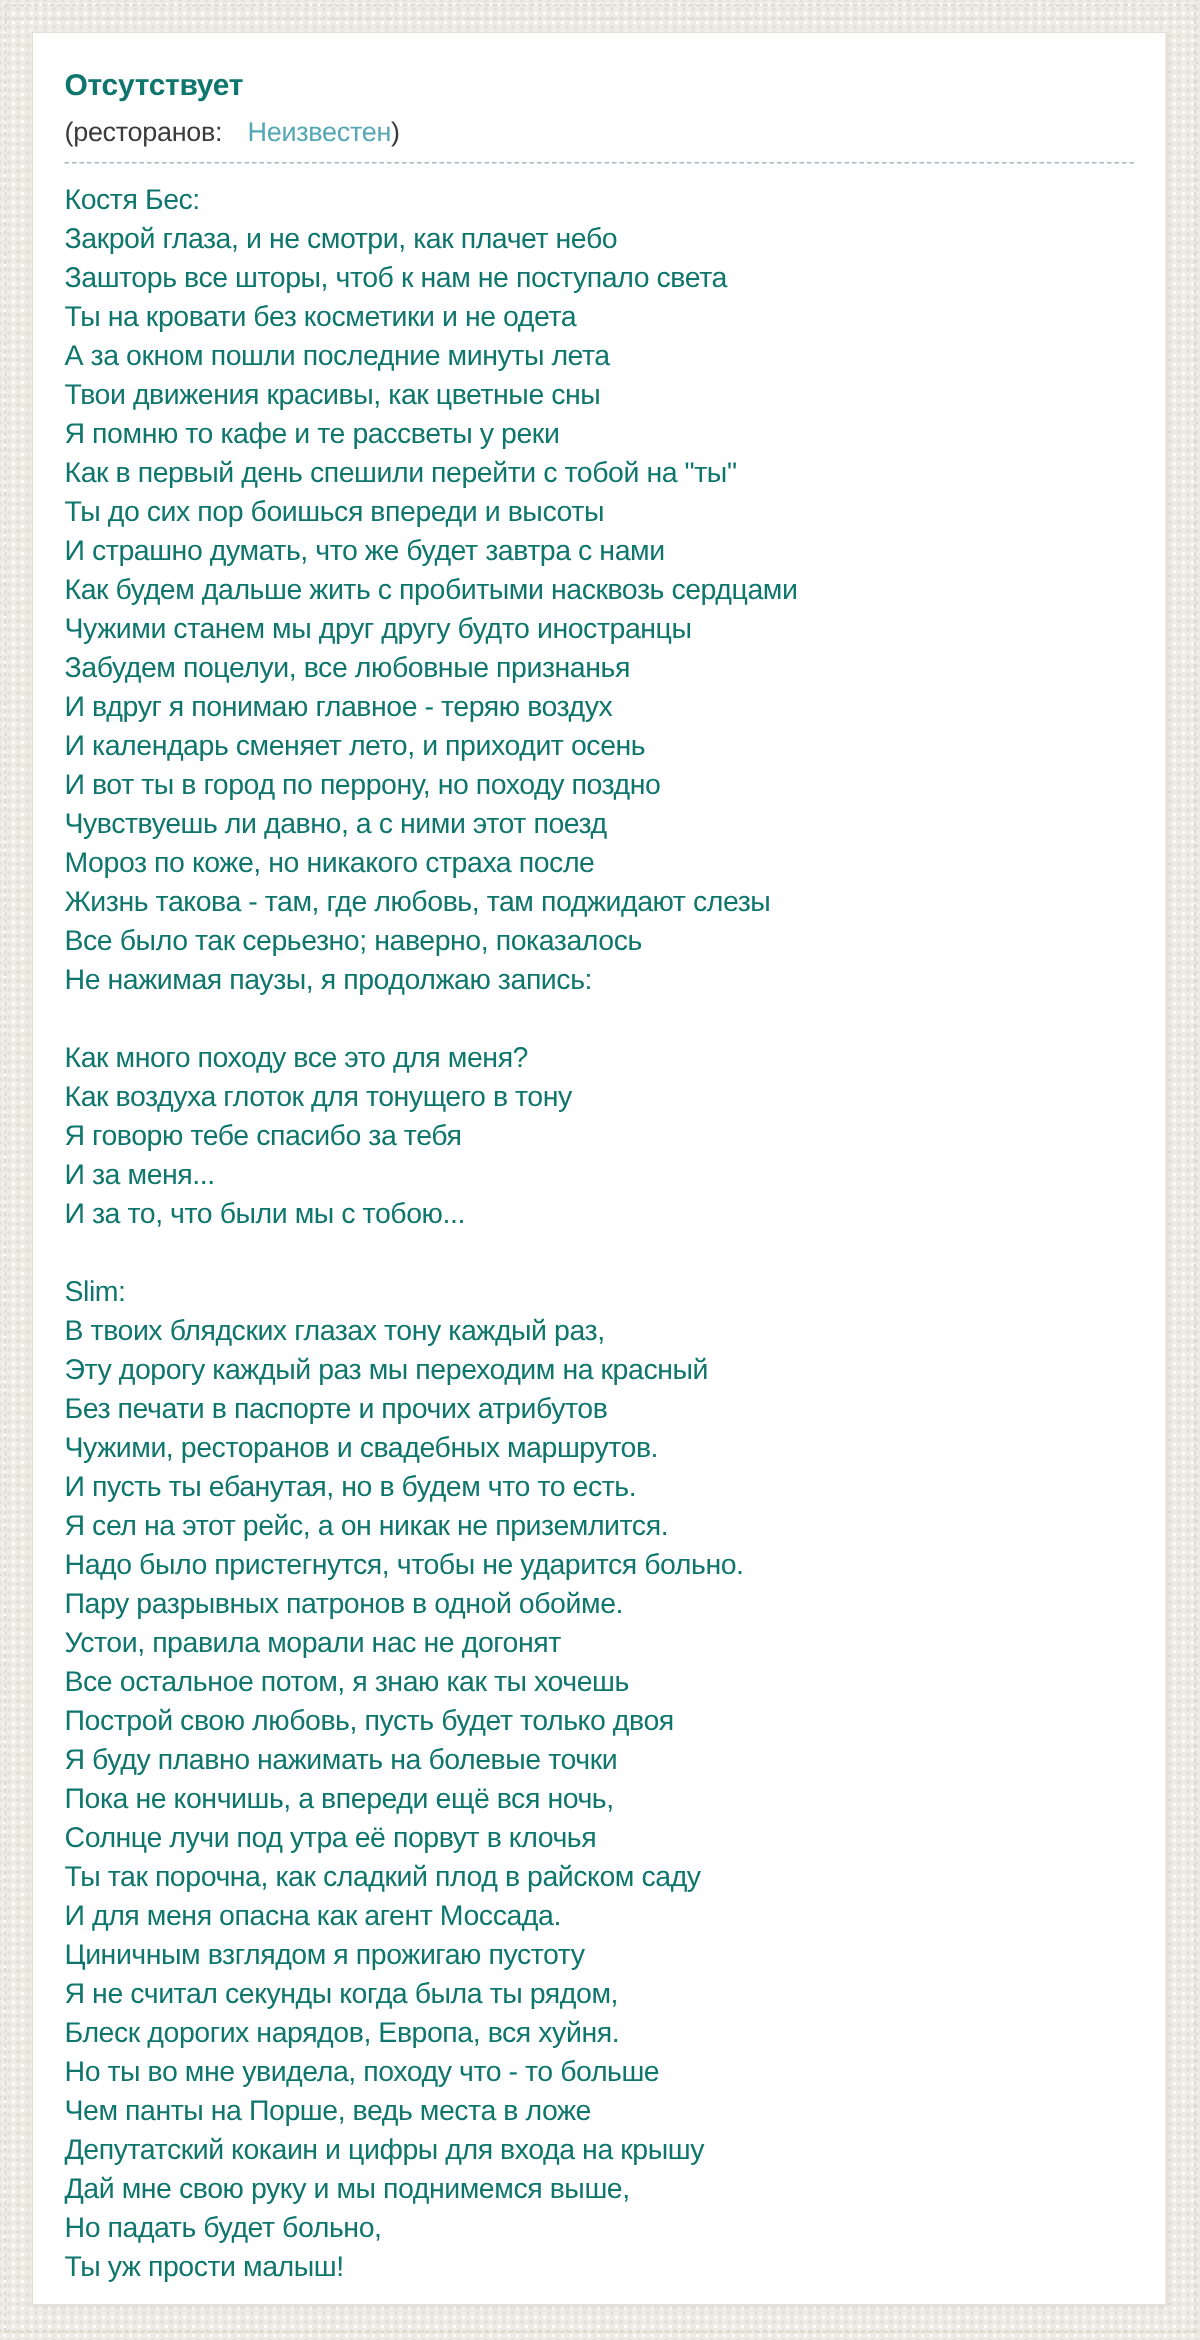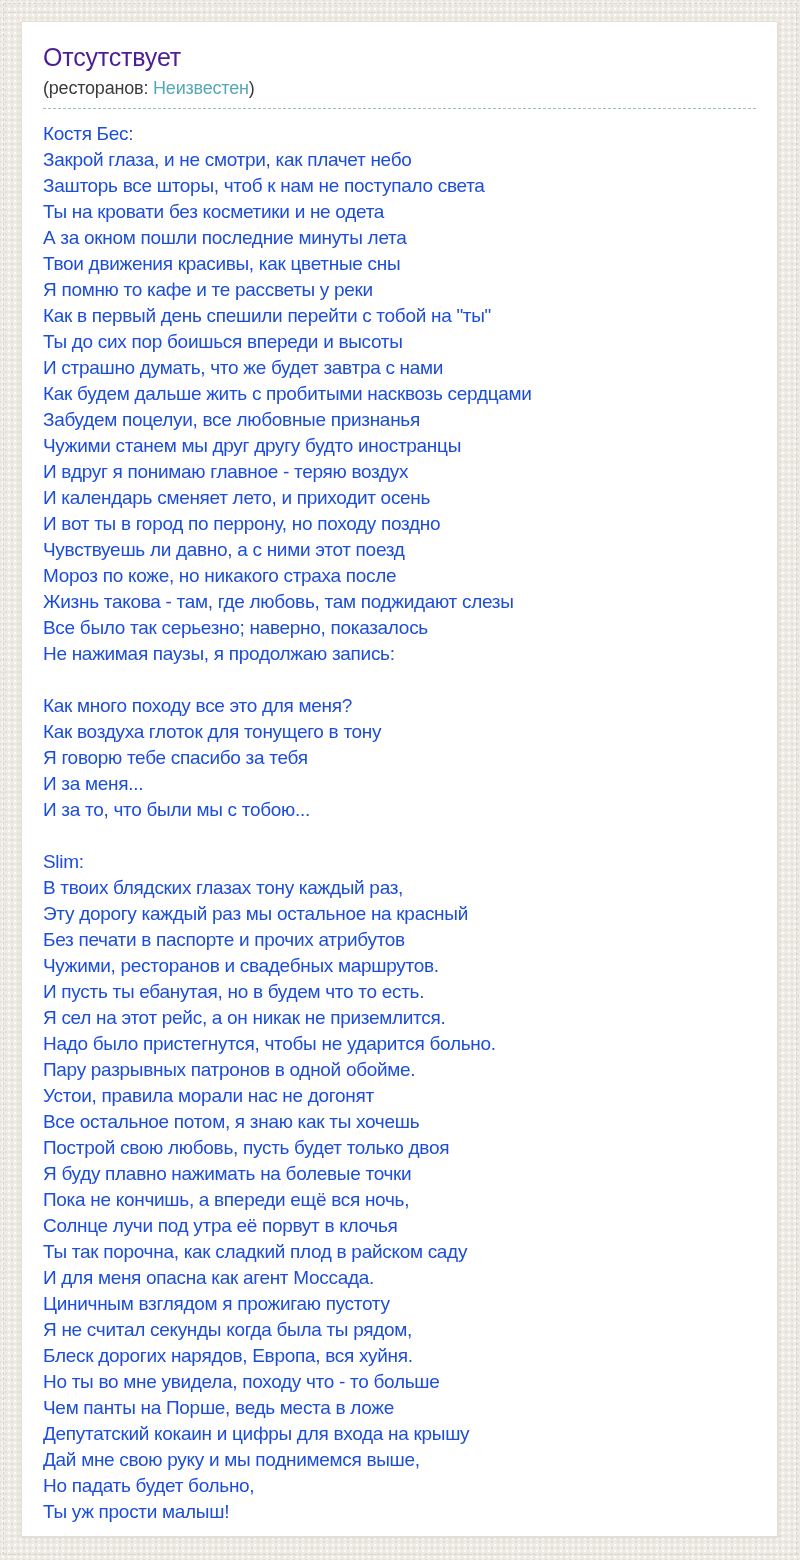--- a/index.html
+++ b/index.html
@@ -35,48 +35,49 @@
     left: 21px;
     top: 21px;
     width: 757px;
     height: 1516px;
     background: #ffffff;
     border: 1px solid #e3dfd7;
     box-shadow: 0 1px 3px rgba(120,110,95,0.18);
     padding: 20px 21px 20px 21px;
   }
   .song-title {
-    font-size: 25px;
+    font-size: 20px;
     line-height: 30px;
-    font-weight: 400;
-    color: #4c1d95;
+    font-weight: 700;
+    color: #0f766e;
     letter-spacing: -0.2px;
   }
   .artist-line {
     margin-top: 5px;
     padding-bottom: 9px;
     font-size: 18px;
     line-height: 22px;
     color: #3b3b3b;
     letter-spacing: -0.2px;
     border-bottom: 1px dashed #a4b9c6;
   }
   .artist-link {
     color: #55a7b5;
     text-decoration: none;
     cursor: pointer;
+    margin-left: 12px;
   }
   .lyrics {
     margin-top: 12px;
   }
   .lyric-line {
     font-size: 19px;
     line-height: 26px;
     min-height: 26px;
-    color: #1d4ed8;
+    color: #0f766e;
     letter-spacing: -0.3px;
     white-space: pre-wrap;
   }
 </style>
 </head>
 <body>
 
 <div class="stitch-frame"></div>
 <div class="stitch-top-line"></div>
 
@@ -90,40 +91,40 @@
       <div class="lyric-line">Закрой глаза, и не смотри, как плачет небо</div>
       <div class="lyric-line">Зашторь все шторы, чтоб к нам не поступало света</div>
       <div class="lyric-line">Ты на кровати без косметики и не одета</div>
       <div class="lyric-line">А за окном пошли последние минуты лета</div>
       <div class="lyric-line">Твои движения красивы, как цветные сны</div>
       <div class="lyric-line">Я помню то кафе и те рассветы у реки</div>
       <div class="lyric-line">Как в первый день спешили перейти с тобой на "ты"</div>
       <div class="lyric-line">Ты до сих пор боишься впереди и высоты</div>
       <div class="lyric-line">И страшно думать, что же будет завтра с нами</div>
       <div class="lyric-line">Как будем дальше жить с пробитыми насквозь сердцами</div>
+      <div class="lyric-line">Чужими станем мы друг другу будто иностранцы</div>
       <div class="lyric-line">Забудем поцелуи, все любовные признанья</div>
-      <div class="lyric-line">Чужими станем мы друг другу будто иностранцы</div>
       <div class="lyric-line">И вдруг я понимаю главное - теряю воздух</div>
       <div class="lyric-line">И календарь сменяет лето, и приходит осень</div>
       <div class="lyric-line">И вот ты в город по перрону, но походу поздно</div>
       <div class="lyric-line">Чувствуешь ли давно, а с ними этот поезд</div>
       <div class="lyric-line">Мороз по коже, но никакого страха после</div>
       <div class="lyric-line">Жизнь такова - там, где любовь, там поджидают слезы</div>
       <div class="lyric-line">Все было так серьезно; наверно, показалось</div>
       <div class="lyric-line">Не нажимая паузы, я продолжаю запись:</div>
       <div class="lyric-line"></div>
       <div class="lyric-line">Как много походу все это для меня?</div>
       <div class="lyric-line">Как воздуха глоток для тонущего в тону</div>
       <div class="lyric-line">Я говорю тебе спасибо за тебя</div>
       <div class="lyric-line">И за меня...</div>
       <div class="lyric-line">И за то, что были мы с тобою...</div>
       <div class="lyric-line"></div>
       <div class="lyric-line">Slim:</div>
       <div class="lyric-line">В твоих блядских глазах тону каждый раз,</div>
-      <div class="lyric-line">Эту дорогу каждый раз мы остальное на красный</div>
+      <div class="lyric-line">Эту дорогу каждый раз мы переходим на красный</div>
       <div class="lyric-line">Без печати в паспорте и прочих атрибутов</div>
       <div class="lyric-line">Чужими, ресторанов и свадебных маршрутов.</div>
       <div class="lyric-line">И пусть ты ебанутая, но в будем что то есть.</div>
       <div class="lyric-line">Я сел на этот рейс, а он никак не приземлится.</div>
       <div class="lyric-line">Надо было пристегнутся, чтобы не ударится больно.</div>
       <div class="lyric-line">Пару разрывных патронов в одной обойме.</div>
       <div class="lyric-line">Устои, правила морали нас не догонят</div>
       <div class="lyric-line">Все остальное потом, я знаю как ты хочешь</div>
       <div class="lyric-line">Построй свою любовь, пусть будет только двоя</div>
       <div class="lyric-line">Я буду плавно нажимать на болевые точки</div>

